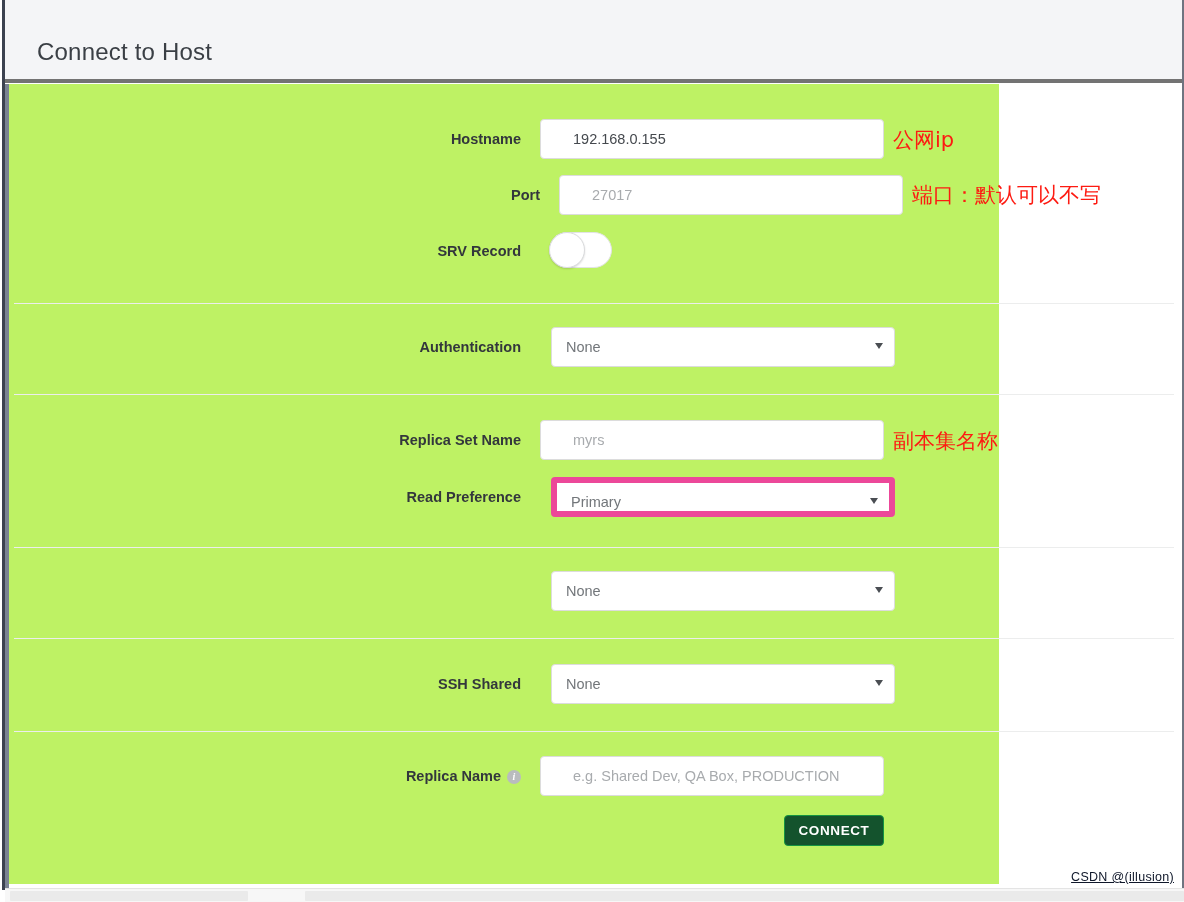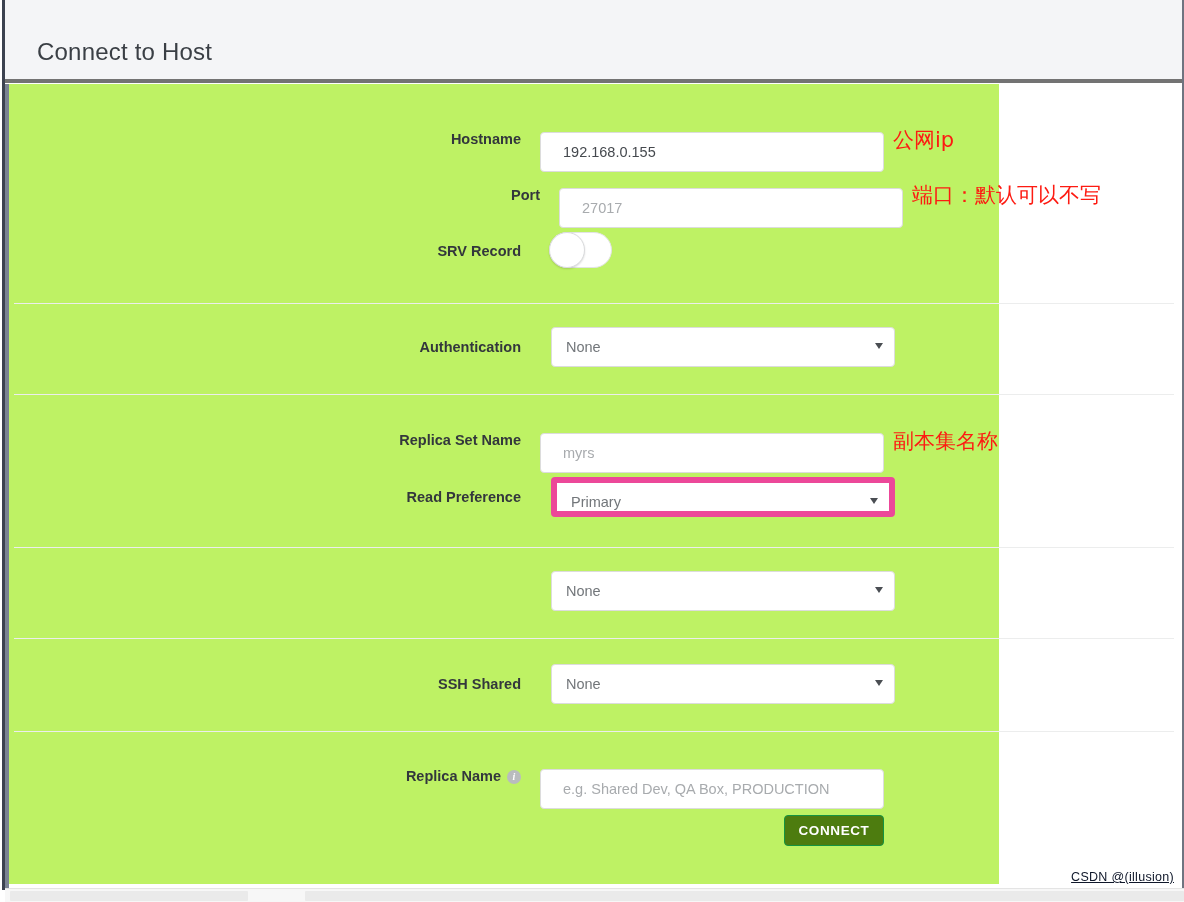--- a/index.html
+++ b/index.html
@@ -97,31 +97,31 @@
     position: absolute;
     left: 0; top: 0;
     width: 522px;
     height: 40px;
   }
   .label-box .field-label { right: 10px; }
 
   .input-box {
     position: absolute;
     left: 531px;
-    top: 13px;
+    top: 0;
     width: 344px;
     height: 40px;
     box-sizing: border-box;
     border: 1px solid #dcdcdc;
     border-radius: 4px;
     background: #ffffff;
     font-family: "Liberation Sans", sans-serif;
     font-size: 14.5px;
     color: #45494e;
-    padding: 0 22px;
+    padding: 0 32px;
     outline: none;
   }
   .input-box::placeholder { color: #a8abae; }
 
   .select-box {
     position: absolute;
     left: 531px;
     top: 0;
     width: 344px;
     height: 40px;
@@ -203,21 +203,21 @@
     line-height: 1;
   }
 
   
   #connect-button {
     position: absolute;
     left: 784px;
     top: 815px;
     width: 100px;
     height: 31px;
-    background: #4d7c0f;
+    background: #14532d;
     border: 1px solid #149441;
     border-radius: 4px;
     color: #ffffff;
     font-size: 13.5px;
     font-weight: bold;
     letter-spacing: .6px;
     font-family: "Liberation Sans", sans-serif;
     cursor: pointer;
     padding: 0;
   }

